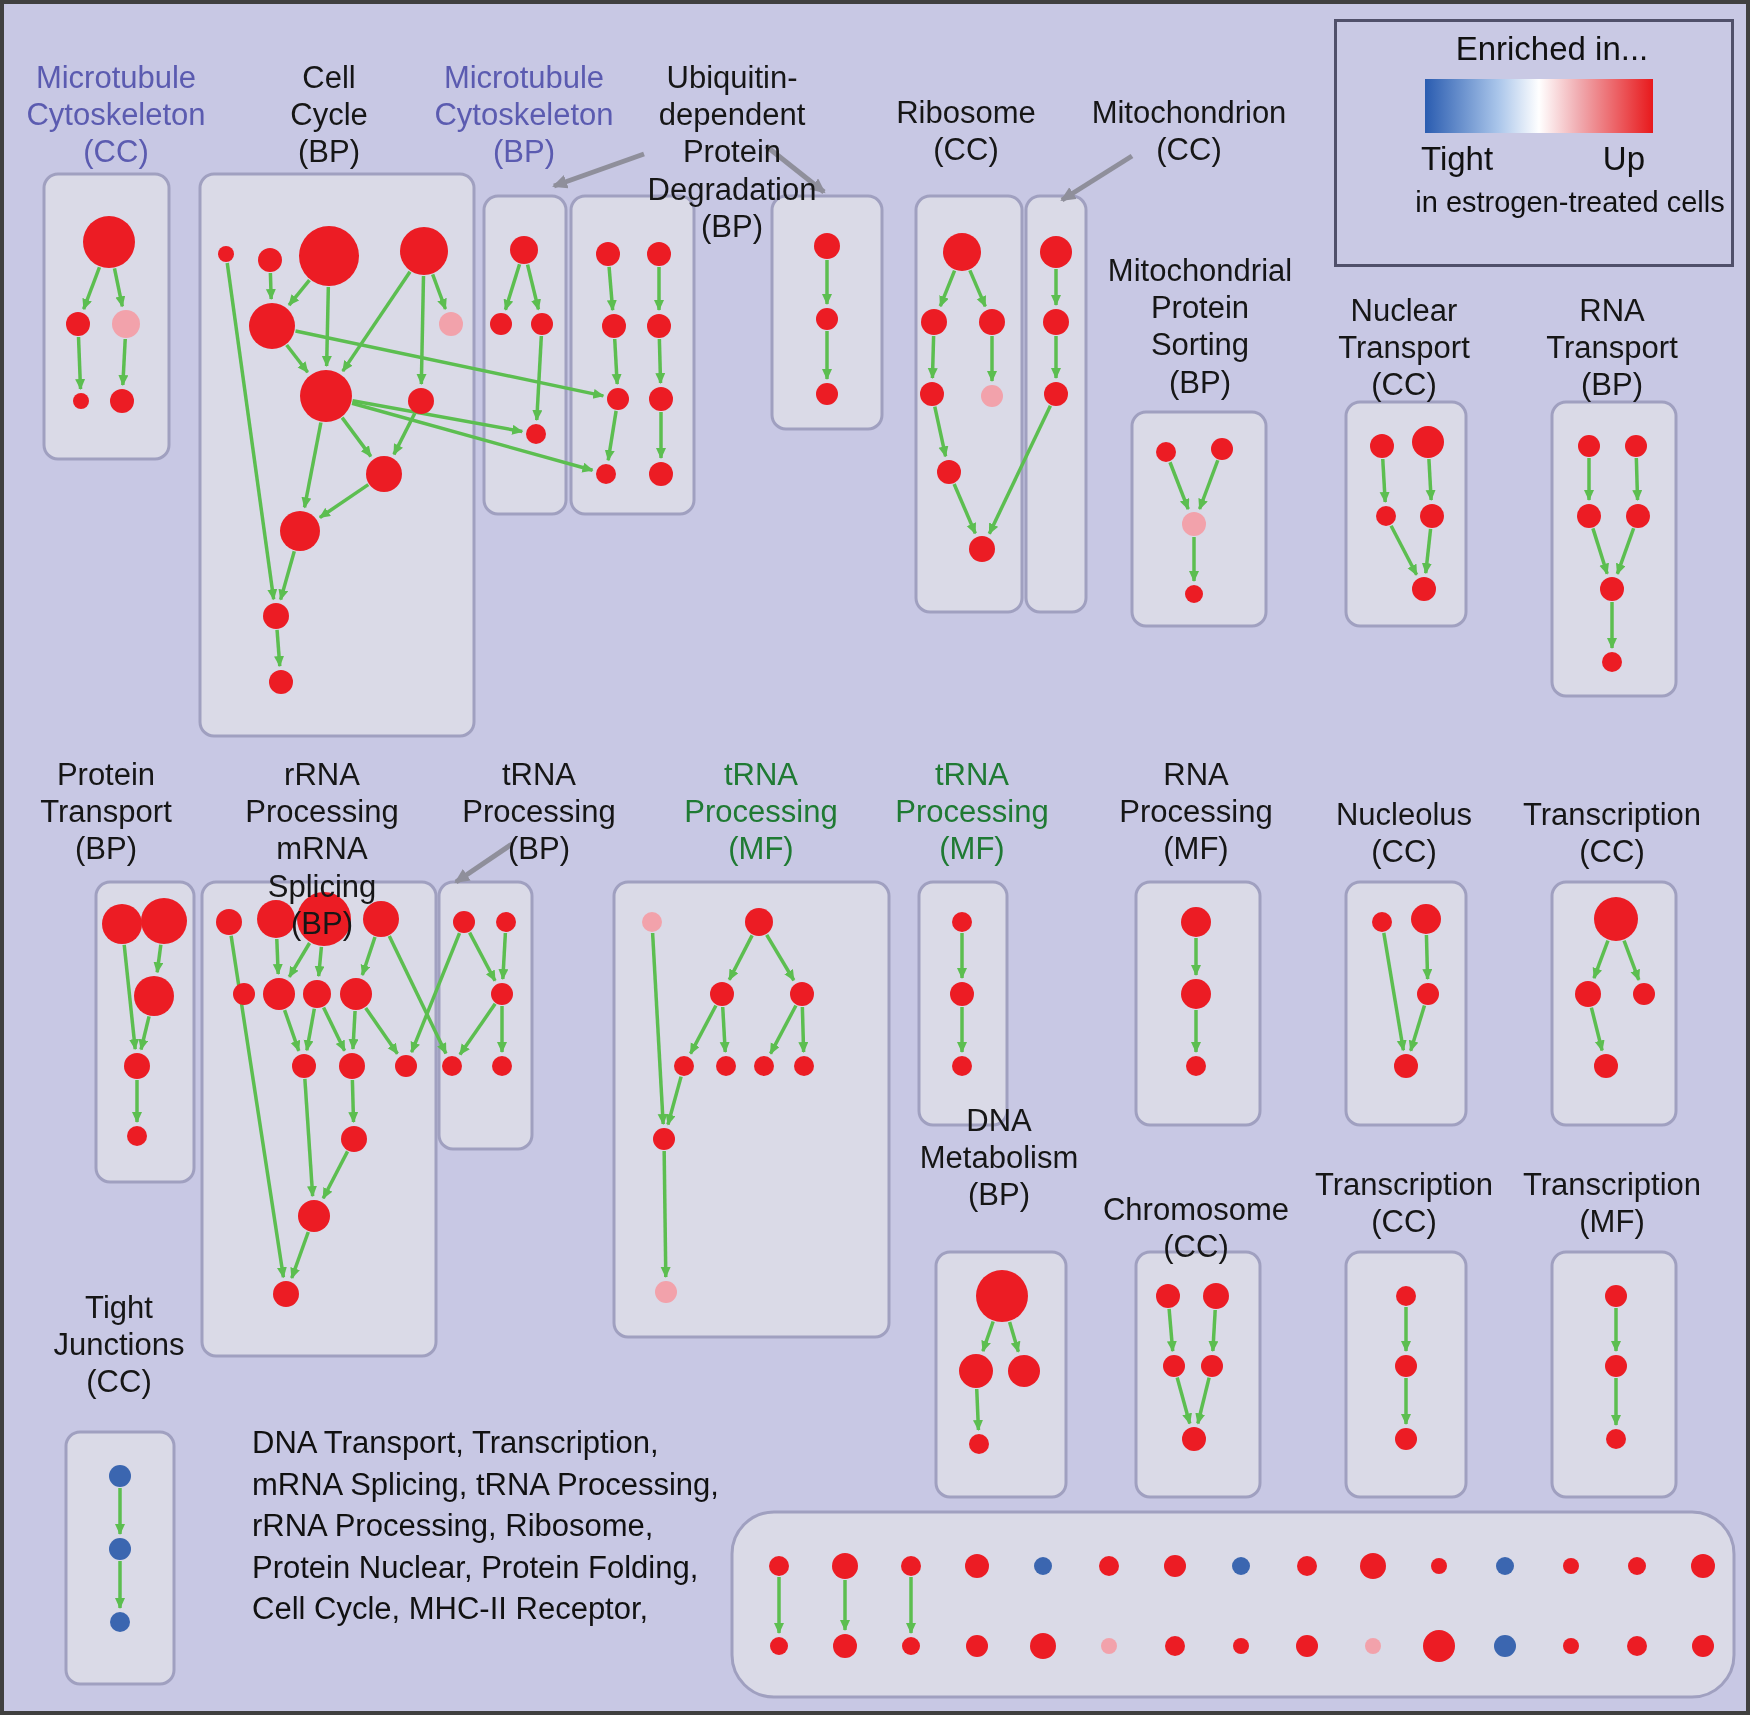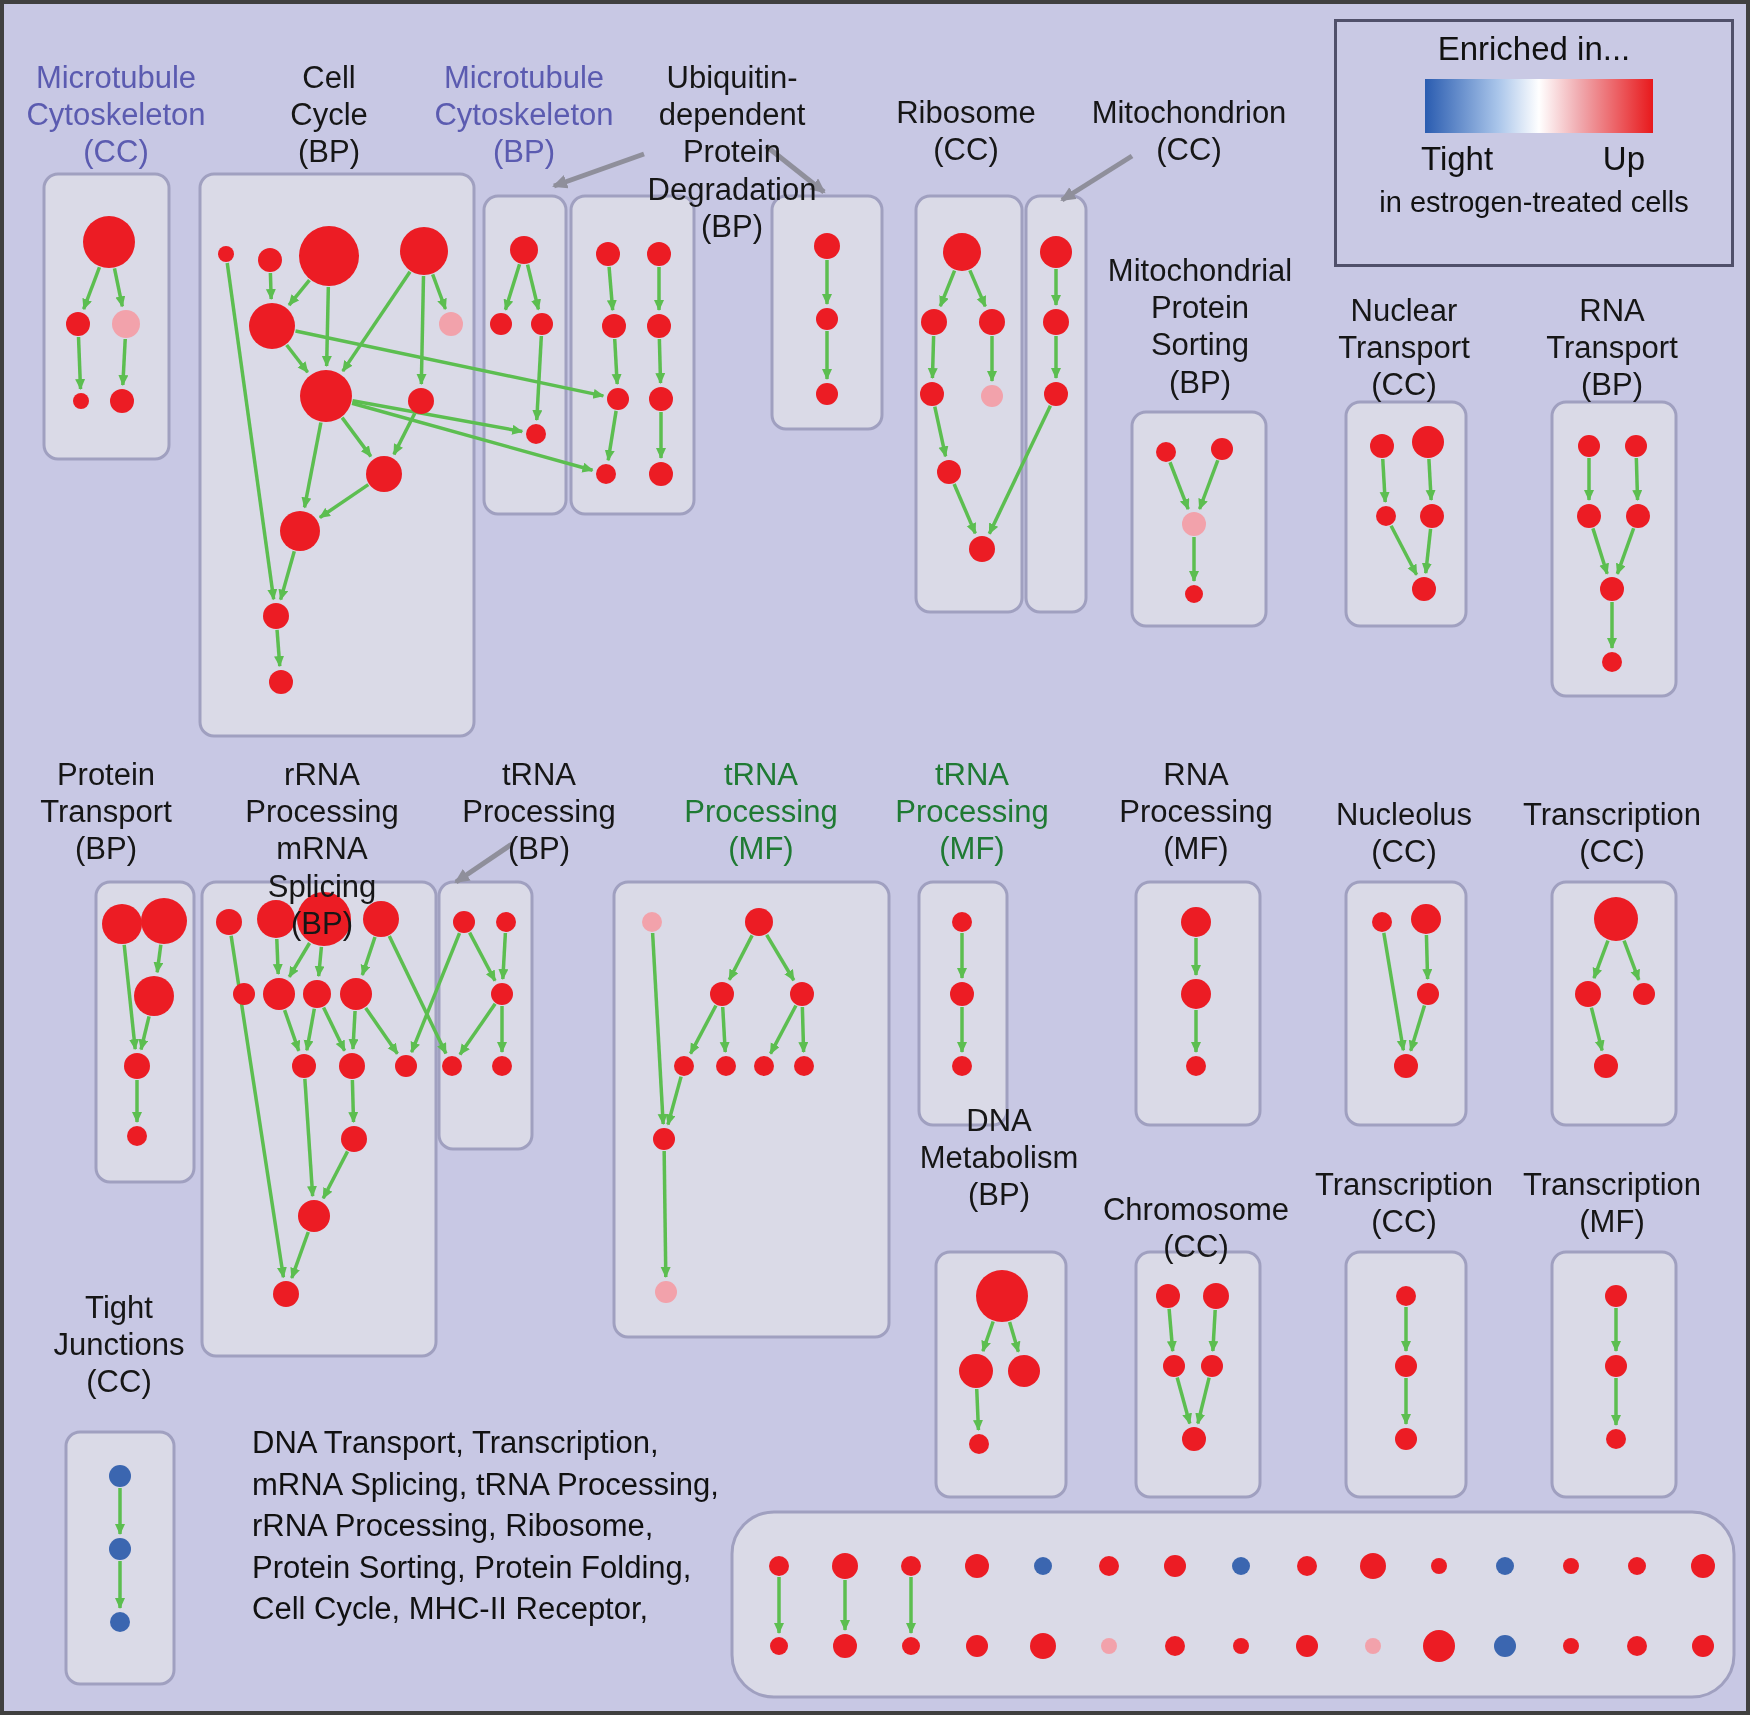--- a/index.html
+++ b/index.html
@@ -20,21 +20,21 @@
     text-align:center;
     white-space:pre-line;
     font-size:31px;
     line-height:1.2;
     color:#161616;
   }
   #misc-text{left:248px;top:1418px;}
   .misc-line{font-size:31px;line-height:1.34;color:#111;white-space:nowrap;}
   #legend{
     position:absolute;left:1330px;top:15px;width:400px;height:248px;
-    border:3px solid #50506a;background:#c9c9e4;box-sizing:border-box;
+    border:3px solid #50506a;background:#c9c9e4;box-sizing:border-box;padding-left:36px;
   }
   #legend .title{text-align:center;font-size:33px;margin-top:8px;color:#111;}
   #gradient-bar{position:absolute;left:88px;top:57px;width:228px;height:54px;}
   #legend .down{position:absolute;left:84px;top:118px;font-size:33px;color:#111;}
   #legend .up{position:absolute;right:86px;top:118px;font-size:33px;color:#111;}
   #legend .sub1{position:absolute;top:164px;width:100%;text-align:center;font-size:29px;color:#111;}
   #legend .sub2{position:absolute;top:198px;width:100%;text-align:center;font-size:29px;color:#111;}
 </style>
 </head>
 <body>
@@ -415,21 +415,21 @@
 (MF)</div>
       <div class="label" style="left: 115px; top: 1285px; color: rgb(22, 22, 22);">Tight
 Junctions
 (CC)</div>
     </div>
 
   <div id="misc-text" style="left: 248px; top: 1418px;">
       <div class="misc-line">DNA Transport, Transcription,</div>
       <div class="misc-line">mRNA Splicing, tRNA Processing,</div>
       <div class="misc-line">rRNA Processing, Ribosome,</div>
-      <div class="misc-line">Protein Sorting, Protein Folding,</div>
+      <div class="misc-line">Protein Nuclear, Protein Folding,</div>
       <div class="misc-line">Cell Cycle, MHC-II Receptor,</div>
     </div>
 
   <div id="legend">
     <div class="title">Enriched in...</div>
     <div id="gradient-bar" style="background: linear-gradient(90deg, rgb(42, 92, 176) 0%, rgb(169, 197, 234) 32%, rgb(255, 255, 255) 50%, rgb(240, 169, 174) 68%, rgb(232, 25, 28) 100%);"></div>
     <div class="down">Tight</div>
     <div class="up">Up</div>
     <div class="sub1">in estrogen-treated cells</div>
   </div>

